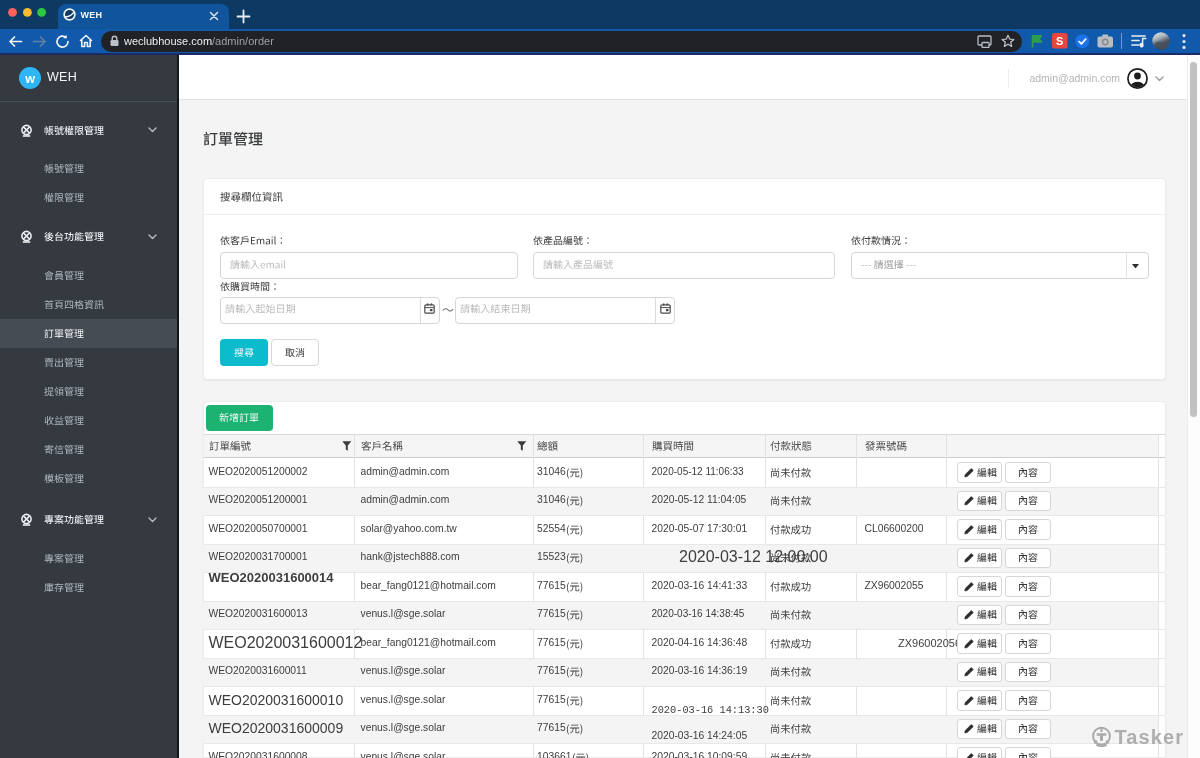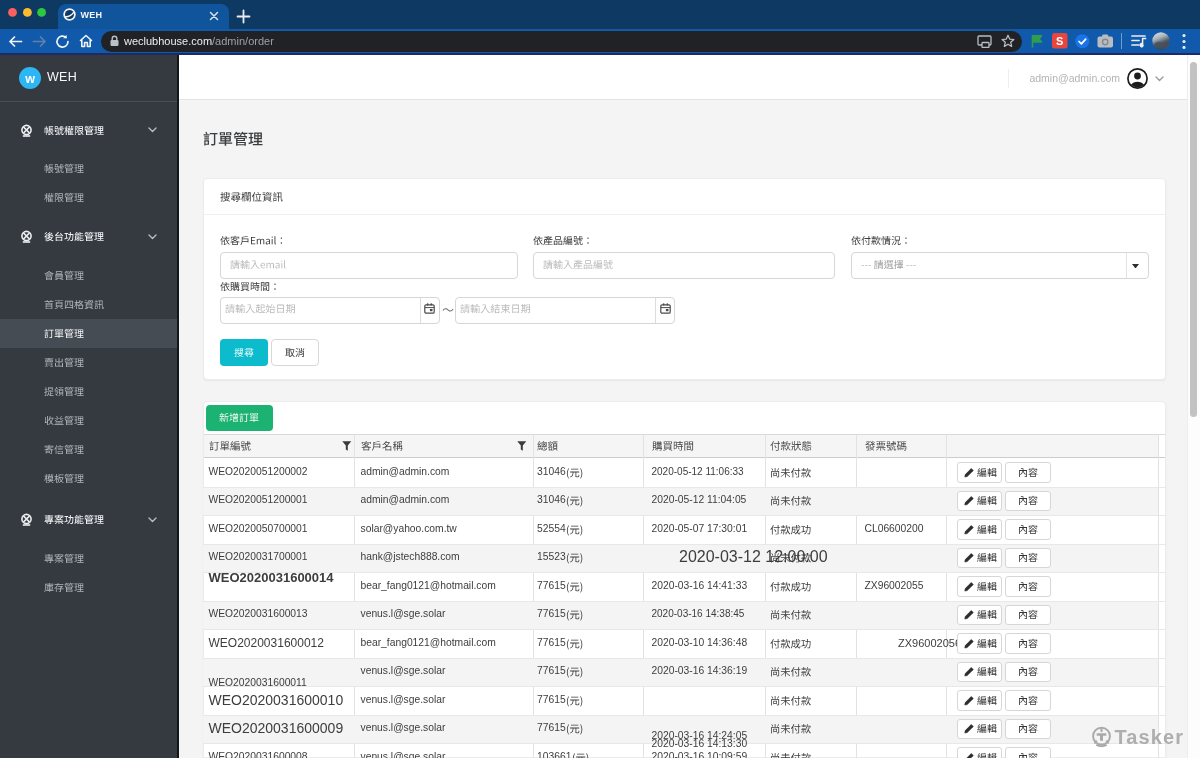--- a/index.html
+++ b/index.html
@@ -423,43 +423,43 @@
 <svg style="position:absolute;left:963.5px;top:609.25px" width="11" height="11" viewBox="0 0 11 11">
     <path d="M1.2 7.6 L7.3 1.5 L9.3 3.5 L3.2 9.6 L0.8 10 Z M6.3 2.5 L8.3 4.5" fill="#2d2d2d" stroke="#2d2d2d" stroke-width="0.6"></path>
   </svg>
 <svg style="position:absolute;left:977.0px;top:608.2px" width="22.0" height="13.0" viewBox="0 0 22.0 13.0">
     <path fill="#333" transform="translate(0 10.30)" d="M1.8 -1.9C1.9 -1.2 2 -0.4 2.1 0.2L2.6 0.1C2.6 -0.5 2.5 -1.4 2.4 -2ZM0.8 -2C0.7 -1.2 0.5 -0.3 0.3 0.4C0.5 0.4 0.8 0.5 0.9 0.6C1.1 -0.1 1.3 -1 1.4 -1.9ZM2.9 -2.1C3.1 -1.6 3.3 -0.9 3.3 -0.5L3.9 -0.7C3.8 -1.1 3.6 -1.8 3.4 -2.3ZM0.6 -2.4C0.8 -2.5 1.1 -2.6 3.3 -2.9L3.4 -2.5L4 -2.7C3.9 -3.2 3.6 -4 3.3 -4.7L2.8 -4.5C2.9 -4.2 3.1 -3.8 3.2 -3.5L1.4 -3.2C2.2 -4.2 3 -5.4 3.6 -6.6L3.1 -6.9C2.8 -6.5 2.6 -6 2.3 -5.5L1.3 -5.4C1.8 -6.2 2.4 -7.2 2.8 -8.1L2.1 -8.4C1.8 -7.3 1.1 -6.2 0.9 -5.9C0.7 -5.5 0.5 -5.4 0.3 -5.3C0.4 -5.1 0.5 -4.8 0.5 -4.7L0.6 -4.7C0.7 -4.7 0.9 -4.8 1.9 -4.9C1.6 -4.4 1.3 -3.9 1.1 -3.7C0.8 -3.4 0.6 -3.1 0.4 -3.1C0.5 -2.9 0.6 -2.5 0.6 -2.4ZM4.9 -5V-5V-6H8.3V-5ZM8.4 -8.4C7.5 -8.1 5.7 -7.8 4.2 -7.7V-5C4.2 -3.5 4.2 -1.2 3.5 0.4C3.7 0.5 4 0.7 4.2 0.8C4.7 -0.7 4.9 -2.8 4.9 -4.4H9V-6.5H4.9V-7.2C6.3 -7.3 7.9 -7.5 9 -7.9ZM6.3 -3V-1.9H5.6V-3ZM6.7 -3H7.4V-1.9H6.7ZM5 -3.7V0.8H5.6V-1.3H6.3V0.7H6.7V-1.3H7.4V0.6H7.9V-1.3H8.6V0.1C8.6 0.2 8.6 0.2 8.5 0.2C8.5 0.2 8.3 0.2 8.1 0.2C8.2 0.4 8.2 0.6 8.2 0.7C8.6 0.7 8.8 0.7 9 0.6C9.2 0.5 9.2 0.4 9.2 0.1V-3.7ZM7.9 -3H8.6V-1.9H7.9Z M16 -7.5H18.3V-6.5H16ZM15.3 -8.1V-5.9H19.1V-8.1ZM18.4 -4.7V-3.9H16V-4.7ZM10.8 -5.9V-2.4H12.2V-1.6H10.4V-1H12.2V0.8H12.9V-1H14.5V-0.3H18.4V0.8H19.1V-0.3H19.6V-1H19.1V-4.7H19.6V-5.4H14.7V-4.7H15.3V-1H14.8V-1.6H12.9V-2.4H14.4V-5.9H12.9V-6.7H14.6V-7.3H12.9V-8.4H12.2V-7.3H10.5V-6.7H12.2V-5.9ZM18.4 -3.3V-2.4H16V-3.3ZM18.4 -1.8V-1H16V-1.8ZM11.3 -3.9H12.3V-3H11.3ZM12.9 -3.9H13.9V-3H12.9ZM11.3 -5.4H12.3V-4.5H11.3ZM12.9 -5.4H13.9V-4.5H12.9Z"></path>
   </svg>
 <div style="position:absolute;left:1005px;top:604.5px;width:45.5px;height:20.5px;background:#fff;border:1px solid #d6d6d6;border-radius:3px"></div>
 <svg style="position:absolute;left:1017.5px;top:608.2px" width="22.0" height="13.0" viewBox="0 0 22.0 13.0">
     <path fill="#333" transform="translate(0 10.30)" d="M2.9 -8V-7.3H4.7C4.7 -6.9 4.7 -6.5 4.8 -6.2H1.1V0.8H1.9V-5.4H4.5C4.1 -3.8 3.3 -2.8 1.9 -2.1C2.1 -2 2.4 -1.7 2.5 -1.5C3.8 -2.2 4.6 -3.3 5 -4.8C5.5 -3.3 6.2 -2.2 7.6 -1.6C7.7 -1.8 7.9 -2.1 8.1 -2.2C6.8 -2.8 6 -3.9 5.6 -5.4H8.2V-0.2C8.2 0 8.2 0 8 0C7.8 0 7.2 0.1 6.5 0C6.6 0.2 6.7 0.6 6.8 0.8C7.6 0.8 8.2 0.8 8.5 0.7C8.9 0.5 9 0.3 9 -0.2V-6.2H5.5C5.4 -6.7 5.3 -7.3 5.3 -8Z M13.3 -6.3C12.7 -5.6 11.8 -4.9 10.9 -4.4C11.1 -4.3 11.3 -4 11.4 -3.9C12.3 -4.4 13.4 -5.2 14 -6.1ZM15.9 -5.9C16.8 -5.3 17.9 -4.5 18.5 -3.9L19 -4.4C18.4 -5 17.3 -5.8 16.4 -6.3ZM14.9 -5.4C14 -4 12.2 -2.7 10.4 -2C10.6 -1.9 10.8 -1.6 10.9 -1.4C11.3 -1.6 11.8 -1.8 12.2 -2.1V0.8H12.9V0.5H17.1V0.8H17.8V-2.2C18.2 -2 18.7 -1.7 19.1 -1.5C19.2 -1.8 19.4 -2 19.6 -2.2C18 -2.8 16.6 -3.6 15.4 -4.9L15.6 -5.2ZM12.9 -0.2V-1.9H17.1V-0.2ZM13 -2.6C13.8 -3.1 14.4 -3.7 15 -4.4C15.7 -3.6 16.4 -3 17.2 -2.6ZM14.3 -8.3C14.5 -8.1 14.6 -7.8 14.7 -7.5H10.8V-5.7H11.6V-6.8H18.4V-5.7H19.2V-7.5H15.6C15.5 -7.8 15.3 -8.2 15.1 -8.5Z"></path>
   </svg>
-<div style="position:absolute;left:208.5px;top:636.8px;font-size:12px;font-weight:400;color:#3d3d3d;line-height:12.9px;white-space:nowrap;">WEO2020031600012</div>
+<div style="position:absolute;left:208.5px;top:636.8px;font-size:16px;font-weight:400;color:#3d3d3d;line-height:12.9px;white-space:nowrap;">WEO2020031600012</div>
 <div style="position:absolute;left:360.5px;top:636.8px;font-size:10.3px;font-weight:400;color:#3d3d3d;line-height:12.9px;white-space:nowrap;">bear_fang0121@hotmail.com</div>
 <div style="position:absolute;left:537px;top:636.8px;font-size:10.3px;font-weight:400;color:#3d3d3d;line-height:12.9px;white-space:nowrap;">77615</div>
 <svg style="position:absolute;left:566.1px;top:636.6px" width="19.3" height="13.4" viewBox="0 0 19.3 13.4">
     <path fill="#3d3d3d" transform="translate(0 10.61)" d="M2.5 2 3 1.8C2.2 0.3 1.7 -1.5 1.7 -3.2C1.7 -4.9 2.2 -6.7 3 -8.2L2.5 -8.4C1.5 -6.9 0.9 -5.2 0.9 -3.2C0.9 -1.2 1.5 0.5 2.5 2Z M5 -7.8V-7.1H12.3V-7.8ZM4.1 -5V-4.2H6.7C6.6 -2.3 6.2 -0.6 4 0.2C4.2 0.3 4.4 0.6 4.5 0.8C6.9 -0.2 7.4 -2 7.5 -4.2H9.5V-0.5C9.5 0.4 9.7 0.6 10.7 0.6C10.9 0.6 11.9 0.6 12.2 0.6C13.1 0.6 13.3 0.2 13.3 -1.6C13.1 -1.7 12.8 -1.8 12.6 -2C12.6 -0.4 12.5 -0.1 12.1 -0.1C11.8 -0.1 10.9 -0.1 10.8 -0.1C10.4 -0.1 10.3 -0.2 10.3 -0.5V-4.2H13.2V-5Z M14.8 2C15.7 0.5 16.3 -1.2 16.3 -3.2C16.3 -5.2 15.7 -6.9 14.8 -8.4L14.2 -8.2C15.1 -6.7 15.5 -4.9 15.5 -3.2C15.5 -1.5 15.1 0.3 14.2 1.8Z"></path>
   </svg>
-<div style="position:absolute;left:651.5px;top:636.8px;font-size:10.3px;font-weight:400;color:#3d3d3d;line-height:12.9px;white-space:nowrap;">2020-03-10 14:36:48</div>
+<div style="position:absolute;left:651.5px;top:636.8px;font-size:10.3px;font-weight:400;color:#3d3d3d;line-height:12.9px;white-space:nowrap;">2020-04-16 14:36:48</div>
 <svg style="position:absolute;left:770.0px;top:636.6px" width="43.2" height="13.4" viewBox="0 0 43.2 13.4">
     <path fill="#3d3d3d" transform="translate(0 10.61)" d="M4.2 -4.2C4.7 -3.4 5.4 -2.2 5.7 -1.6L6.4 -2C6.1 -2.6 5.4 -3.7 4.9 -4.5ZM7.7 -8.5V-6.4H3.6V-5.6H7.7V-0.2C7.7 0 7.6 0.1 7.4 0.1C7.2 0.1 6.3 0.1 5.4 0.1C5.6 0.3 5.7 0.6 5.7 0.8C6.9 0.8 7.6 0.8 8 0.7C8.4 0.6 8.5 0.4 8.5 -0.2V-5.6H9.8V-6.4H8.5V-8.5ZM3 -8.6C2.4 -7 1.4 -5.4 0.4 -4.4C0.5 -4.2 0.8 -3.8 0.9 -3.6C1.2 -4 1.6 -4.4 1.9 -4.9V0.8H2.7V-6.1C3.1 -6.8 3.5 -7.6 3.8 -8.4Z M11.6 -2.3C11.3 -1.5 11 -0.7 10.6 -0.2C10.8 -0.1 11.1 0 11.2 0.1C11.6 -0.5 12 -1.3 12.2 -2.1ZM14.2 -2C14.5 -1.5 14.8 -0.8 14.9 -0.4L15.6 -0.6C15.4 -1.1 15 -1.7 14.8 -2.3ZM17.3 -5.3V-4.8C17.3 -3.4 17.1 -1.3 15.3 0.3C15.5 0.4 15.7 0.7 15.9 0.8C16.9 -0.1 17.4 -1.2 17.7 -2.2C18.1 -0.9 18.8 0.2 19.8 0.8C19.9 0.6 20.1 0.3 20.3 0.2C19.1 -0.5 18.3 -2.1 18 -3.8C18 -4.2 18 -4.5 18 -4.8V-5.3ZM12.8 -8.6V-7.7H10.8V-7H12.8V-6.1H11.1V-5.5H15.4V-6.1H13.6V-7H15.6V-7.7H13.6V-8.6ZM10.7 -3.3V-2.6H12.9V0.8H13.6V-2.6H15.7V-3.3ZM16.5 -8.7C16.3 -7 15.9 -5.5 15.3 -4.5V-4.7H11.2V-4.1H15.3V-4.4C15.4 -4.3 15.7 -4.1 15.9 -3.9C16.2 -4.5 16.5 -5.3 16.7 -6.1H19.2C19.1 -5.4 18.9 -4.7 18.7 -4.2L19.3 -4C19.6 -4.6 19.9 -5.7 20.1 -6.7L19.6 -6.8L19.5 -6.8H16.9C17 -7.4 17.1 -7.9 17.2 -8.5Z M26.2 -8.6C26.2 -8.1 26.2 -7.5 26.3 -6.9H21.9V-4C21.9 -2.7 21.8 -0.9 21 0.4C21.2 0.5 21.5 0.7 21.6 0.9C22.6 -0.5 22.7 -2.5 22.7 -4V-4.1H24.6C24.6 -2.3 24.5 -1.6 24.4 -1.5C24.3 -1.4 24.2 -1.4 24.1 -1.4C23.9 -1.4 23.4 -1.4 23 -1.4C23.1 -1.2 23.2 -0.9 23.2 -0.7C23.7 -0.7 24.2 -0.7 24.4 -0.7C24.7 -0.7 24.9 -0.8 25 -1C25.3 -1.3 25.3 -2.1 25.4 -4.5C25.4 -4.6 25.4 -4.8 25.4 -4.8H22.7V-6.1H26.3C26.4 -4.5 26.7 -3 27.1 -1.8C26.4 -1 25.6 -0.4 24.7 0.1C24.8 0.3 25.1 0.6 25.2 0.8C26 0.3 26.7 -0.3 27.4 -0.9C27.9 0.1 28.5 0.8 29.3 0.8C30.1 0.8 30.3 0.2 30.5 -1.5C30.3 -1.6 30 -1.8 29.8 -1.9C29.7 -0.6 29.6 0 29.3 0C28.8 0 28.3 -0.6 28 -1.6C28.7 -2.6 29.3 -3.8 29.8 -5.2L29 -5.3C28.7 -4.3 28.2 -3.4 27.7 -2.5C27.4 -3.5 27.2 -4.8 27.1 -6.1H30.4V-6.9H27C27 -7.5 27 -8 27 -8.6ZM27.5 -8.1C28.2 -7.8 29 -7.3 29.4 -6.9L29.8 -7.4C29.4 -7.8 28.6 -8.3 28 -8.6Z M31.3 -1.9 31.5 -1.1C32.6 -1.4 34.1 -1.8 35.5 -2.2L35.4 -2.9L33.7 -2.5V-6.7H35.2V-7.4H31.4V-6.7H32.9V-2.3C32.3 -2.1 31.7 -2 31.3 -1.9ZM37 -8.5C37 -7.7 37 -7 37 -6.3H35.3V-5.6H37C36.8 -3 36.3 -1 34.1 0.2C34.3 0.4 34.5 0.6 34.6 0.8C37 -0.5 37.6 -2.8 37.7 -5.6H39.8C39.7 -1.9 39.5 -0.5 39.2 -0.2C39.1 0 39 0 38.8 0C38.5 0 38 0 37.3 -0.1C37.5 0.1 37.5 0.5 37.6 0.7C38.2 0.7 38.7 0.7 39.1 0.7C39.4 0.7 39.7 0.6 39.9 0.3C40.3 -0.2 40.4 -1.6 40.6 -5.9C40.6 -6 40.6 -6.3 40.6 -6.3H37.8C37.8 -7 37.8 -7.7 37.8 -8.5Z"></path>
   </svg>
 <div style="position:absolute;left:898px;top:636.8px;font-size:11px;font-weight:400;color:#3d3d3d;line-height:12.9px;white-space:nowrap;text-align:center;">ZX96002056</div>
 <div style="position:absolute;left:956.5px;top:633.0px;width:45.5px;height:20.5px;background:#fff;border:1px solid #d6d6d6;border-radius:3px"></div>
 <svg style="position:absolute;left:963.5px;top:637.75px" width="11" height="11" viewBox="0 0 11 11">
     <path d="M1.2 7.6 L7.3 1.5 L9.3 3.5 L3.2 9.6 L0.8 10 Z M6.3 2.5 L8.3 4.5" fill="#2d2d2d" stroke="#2d2d2d" stroke-width="0.6"></path>
   </svg>
 <svg style="position:absolute;left:977.0px;top:636.8px" width="22.0" height="13.0" viewBox="0 0 22.0 13.0">
     <path fill="#333" transform="translate(0 10.30)" d="M1.8 -1.9C1.9 -1.2 2 -0.4 2.1 0.2L2.6 0.1C2.6 -0.5 2.5 -1.4 2.4 -2ZM0.8 -2C0.7 -1.2 0.5 -0.3 0.3 0.4C0.5 0.4 0.8 0.5 0.9 0.6C1.1 -0.1 1.3 -1 1.4 -1.9ZM2.9 -2.1C3.1 -1.6 3.3 -0.9 3.3 -0.5L3.9 -0.7C3.8 -1.1 3.6 -1.8 3.4 -2.3ZM0.6 -2.4C0.8 -2.5 1.1 -2.6 3.3 -2.9L3.4 -2.5L4 -2.7C3.9 -3.2 3.6 -4 3.3 -4.7L2.8 -4.5C2.9 -4.2 3.1 -3.8 3.2 -3.5L1.4 -3.2C2.2 -4.2 3 -5.4 3.6 -6.6L3.1 -6.9C2.8 -6.5 2.6 -6 2.3 -5.5L1.3 -5.4C1.8 -6.2 2.4 -7.2 2.8 -8.1L2.1 -8.4C1.8 -7.3 1.1 -6.2 0.9 -5.9C0.7 -5.5 0.5 -5.4 0.3 -5.3C0.4 -5.1 0.5 -4.8 0.5 -4.7L0.6 -4.7C0.7 -4.7 0.9 -4.8 1.9 -4.9C1.6 -4.4 1.3 -3.9 1.1 -3.7C0.8 -3.4 0.6 -3.1 0.4 -3.1C0.5 -2.9 0.6 -2.5 0.6 -2.4ZM4.9 -5V-5V-6H8.3V-5ZM8.4 -8.4C7.5 -8.1 5.7 -7.8 4.2 -7.7V-5C4.2 -3.5 4.2 -1.2 3.5 0.4C3.7 0.5 4 0.7 4.2 0.8C4.7 -0.7 4.9 -2.8 4.9 -4.4H9V-6.5H4.9V-7.2C6.3 -7.3 7.9 -7.5 9 -7.9ZM6.3 -3V-1.9H5.6V-3ZM6.7 -3H7.4V-1.9H6.7ZM5 -3.7V0.8H5.6V-1.3H6.3V0.7H6.7V-1.3H7.4V0.6H7.9V-1.3H8.6V0.1C8.6 0.2 8.6 0.2 8.5 0.2C8.5 0.2 8.3 0.2 8.1 0.2C8.2 0.4 8.2 0.6 8.2 0.7C8.6 0.7 8.8 0.7 9 0.6C9.2 0.5 9.2 0.4 9.2 0.1V-3.7ZM7.9 -3H8.6V-1.9H7.9Z M16 -7.5H18.3V-6.5H16ZM15.3 -8.1V-5.9H19.1V-8.1ZM18.4 -4.7V-3.9H16V-4.7ZM10.8 -5.9V-2.4H12.2V-1.6H10.4V-1H12.2V0.8H12.9V-1H14.5V-0.3H18.4V0.8H19.1V-0.3H19.6V-1H19.1V-4.7H19.6V-5.4H14.7V-4.7H15.3V-1H14.8V-1.6H12.9V-2.4H14.4V-5.9H12.9V-6.7H14.6V-7.3H12.9V-8.4H12.2V-7.3H10.5V-6.7H12.2V-5.9ZM18.4 -3.3V-2.4H16V-3.3ZM18.4 -1.8V-1H16V-1.8ZM11.3 -3.9H12.3V-3H11.3ZM12.9 -3.9H13.9V-3H12.9ZM11.3 -5.4H12.3V-4.5H11.3ZM12.9 -5.4H13.9V-4.5H12.9Z"></path>
   </svg>
 <div style="position:absolute;left:1005px;top:633.0px;width:45.5px;height:20.5px;background:#fff;border:1px solid #d6d6d6;border-radius:3px"></div>
 <svg style="position:absolute;left:1017.5px;top:636.8px" width="22.0" height="13.0" viewBox="0 0 22.0 13.0">
     <path fill="#333" transform="translate(0 10.30)" d="M2.9 -8V-7.3H4.7C4.7 -6.9 4.7 -6.5 4.8 -6.2H1.1V0.8H1.9V-5.4H4.5C4.1 -3.8 3.3 -2.8 1.9 -2.1C2.1 -2 2.4 -1.7 2.5 -1.5C3.8 -2.2 4.6 -3.3 5 -4.8C5.5 -3.3 6.2 -2.2 7.6 -1.6C7.7 -1.8 7.9 -2.1 8.1 -2.2C6.8 -2.8 6 -3.9 5.6 -5.4H8.2V-0.2C8.2 0 8.2 0 8 0C7.8 0 7.2 0.1 6.5 0C6.6 0.2 6.7 0.6 6.8 0.8C7.6 0.8 8.2 0.8 8.5 0.7C8.9 0.5 9 0.3 9 -0.2V-6.2H5.5C5.4 -6.7 5.3 -7.3 5.3 -8Z M13.3 -6.3C12.7 -5.6 11.8 -4.9 10.9 -4.4C11.1 -4.3 11.3 -4 11.4 -3.9C12.3 -4.4 13.4 -5.2 14 -6.1ZM15.9 -5.9C16.8 -5.3 17.9 -4.5 18.5 -3.9L19 -4.4C18.4 -5 17.3 -5.8 16.4 -6.3ZM14.9 -5.4C14 -4 12.2 -2.7 10.4 -2C10.6 -1.9 10.8 -1.6 10.9 -1.4C11.3 -1.6 11.8 -1.8 12.2 -2.1V0.8H12.9V0.5H17.1V0.8H17.8V-2.2C18.2 -2 18.7 -1.7 19.1 -1.5C19.2 -1.8 19.4 -2 19.6 -2.2C18 -2.8 16.6 -3.6 15.4 -4.9L15.6 -5.2ZM12.9 -0.2V-1.9H17.1V-0.2ZM13 -2.6C13.8 -3.1 14.4 -3.7 15 -4.4C15.7 -3.6 16.4 -3 17.2 -2.6ZM14.3 -8.3C14.5 -8.1 14.6 -7.8 14.7 -7.5H10.8V-5.7H11.6V-6.8H18.4V-5.7H19.2V-7.5H15.6C15.5 -7.8 15.3 -8.2 15.1 -8.5Z"></path>
   </svg>
-<div style="position:absolute;left:208.5px;top:665.3px;font-size:10.3px;font-weight:400;color:#3d3d3d;line-height:12.9px;white-space:nowrap;margin-top:12px;">WEO2020031600011</div>
+<div style="position:absolute;left:208.5px;top:665.3px;font-size:10.3px;font-weight:400;color:#3d3d3d;line-height:12.9px;white-space:nowrap;">WEO2020031600011</div>
 <div style="position:absolute;left:360.5px;top:665.3px;font-size:10.3px;font-weight:400;color:#3d3d3d;line-height:12.9px;white-space:nowrap;">venus.l@sge.solar</div>
 <div style="position:absolute;left:537px;top:665.3px;font-size:10.3px;font-weight:400;color:#3d3d3d;line-height:12.9px;white-space:nowrap;">77615</div>
 <svg style="position:absolute;left:566.1px;top:665.1px" width="19.3" height="13.4" viewBox="0 0 19.3 13.4">
     <path fill="#3d3d3d" transform="translate(0 10.61)" d="M2.5 2 3 1.8C2.2 0.3 1.7 -1.5 1.7 -3.2C1.7 -4.9 2.2 -6.7 3 -8.2L2.5 -8.4C1.5 -6.9 0.9 -5.2 0.9 -3.2C0.9 -1.2 1.5 0.5 2.5 2Z M5 -7.8V-7.1H12.3V-7.8ZM4.1 -5V-4.2H6.7C6.6 -2.3 6.2 -0.6 4 0.2C4.2 0.3 4.4 0.6 4.5 0.8C6.9 -0.2 7.4 -2 7.5 -4.2H9.5V-0.5C9.5 0.4 9.7 0.6 10.7 0.6C10.9 0.6 11.9 0.6 12.2 0.6C13.1 0.6 13.3 0.2 13.3 -1.6C13.1 -1.7 12.8 -1.8 12.6 -2C12.6 -0.4 12.5 -0.1 12.1 -0.1C11.8 -0.1 10.9 -0.1 10.8 -0.1C10.4 -0.1 10.3 -0.2 10.3 -0.5V-4.2H13.2V-5Z M14.8 2C15.7 0.5 16.3 -1.2 16.3 -3.2C16.3 -5.2 15.7 -6.9 14.8 -8.4L14.2 -8.2C15.1 -6.7 15.5 -4.9 15.5 -3.2C15.5 -1.5 15.1 0.3 14.2 1.8Z"></path>
   </svg>
 <div style="position:absolute;left:651.5px;top:665.3px;font-size:10.3px;font-weight:400;color:#3d3d3d;line-height:12.9px;white-space:nowrap;">2020-03-16 14:36:19</div>
 <svg style="position:absolute;left:770.0px;top:665.1px" width="43.2" height="13.4" viewBox="0 0 43.2 13.4">
     <path fill="#3d3d3d" transform="translate(0 10.61)" d="M1.3 -8C1.8 -7.4 2.4 -6.5 2.6 -5.9L3.3 -6.3C3.1 -6.9 2.5 -7.7 1.9 -8.3ZM8.3 -8.4C8 -7.7 7.4 -6.8 6.9 -6.2L7.5 -5.9C8 -6.5 8.6 -7.4 9.1 -8.1ZM1.2 -5.6V0.8H2V-4.9H8.3V-0.2C8.3 0 8.3 0.1 8.1 0.1C7.9 0.1 7.4 0.1 6.7 0C6.8 0.3 6.9 0.6 7 0.8C7.8 0.8 8.4 0.8 8.7 0.7C9 0.5 9.1 0.3 9.1 -0.1V-5.6H5.5V-8.7H4.7V-5.6ZM4 -3.2H6.3V-1.6H4ZM3.3 -3.9V-0.3H4V-0.9H7V-3.9Z M15 -8.6V-7H11.7V-6.2H15V-4.4H10.9V-3.7H14.6C13.7 -2.3 12.1 -1 10.7 -0.4C10.8 -0.2 11.1 0.1 11.2 0.2C12.6 -0.5 14 -1.7 15 -3V0.8H15.8V-3.1C16.9 -1.7 18.3 -0.4 19.7 0.3C19.8 0.1 20.1 -0.3 20.2 -0.4C18.8 -1 17.2 -2.3 16.3 -3.7H20V-4.4H15.8V-6.2H19.3V-7H15.8V-8.6Z M24.8 -4.2C25.3 -3.4 26 -2.2 26.3 -1.6L27 -2C26.7 -2.6 26 -3.7 25.5 -4.5ZM28.3 -8.5V-6.4H24.2V-5.6H28.3V-0.2C28.3 0 28.2 0.1 28 0.1C27.8 0.1 26.9 0.1 26 0.1C26.2 0.3 26.3 0.6 26.3 0.8C27.5 0.8 28.2 0.8 28.6 0.7C29 0.6 29.1 0.4 29.1 -0.2V-5.6H30.4V-6.4H29.1V-8.5ZM23.6 -8.6C23 -7 22 -5.4 21 -4.4C21.1 -4.2 21.4 -3.8 21.5 -3.6C21.8 -4 22.2 -4.4 22.5 -4.9V0.8H23.3V-6.1C23.7 -6.8 24.1 -7.6 24.4 -8.4Z M32.2 -2.3C31.9 -1.5 31.6 -0.7 31.2 -0.2C31.4 -0.1 31.7 0 31.8 0.1C32.2 -0.5 32.6 -1.3 32.8 -2.1ZM34.8 -2C35.1 -1.5 35.4 -0.8 35.5 -0.4L36.2 -0.6C36 -1.1 35.6 -1.7 35.4 -2.3ZM37.9 -5.3V-4.8C37.9 -3.4 37.7 -1.3 35.9 0.3C36.1 0.4 36.3 0.7 36.5 0.8C37.5 -0.1 38 -1.2 38.3 -2.2C38.7 -0.9 39.4 0.2 40.4 0.8C40.5 0.6 40.7 0.3 40.9 0.2C39.7 -0.5 38.9 -2.1 38.6 -3.8C38.6 -4.2 38.6 -4.5 38.6 -4.8V-5.3ZM33.4 -8.6V-7.7H31.4V-7H33.4V-6.1H31.7V-5.5H36V-6.1H34.2V-7H36.2V-7.7H34.2V-8.6ZM31.3 -3.3V-2.6H33.5V0.8H34.2V-2.6H36.3V-3.3ZM37.1 -8.7C36.9 -7 36.5 -5.5 35.9 -4.5V-4.7H31.8V-4.1H35.9V-4.4C36 -4.3 36.3 -4.1 36.5 -3.9C36.8 -4.5 37.1 -5.3 37.3 -6.1H39.8C39.7 -5.4 39.5 -4.7 39.3 -4.2L39.9 -4C40.2 -4.6 40.5 -5.7 40.7 -6.7L40.2 -6.8L40.1 -6.8H37.5C37.6 -7.4 37.7 -7.9 37.8 -8.5Z"></path>
   </svg>
 <div style="position:absolute;left:956.5px;top:661.5px;width:45.5px;height:20.5px;background:#fff;border:1px solid #d6d6d6;border-radius:3px"></div>
@@ -493,21 +493,21 @@
 <div style="position:absolute;left:1005px;top:690.0px;width:45.5px;height:20.5px;background:#fff;border:1px solid #d6d6d6;border-radius:3px"></div>
 <svg style="position:absolute;left:1017.5px;top:693.8px" width="22.0" height="13.0" viewBox="0 0 22.0 13.0">
     <path fill="#333" transform="translate(0 10.30)" d="M2.9 -8V-7.3H4.7C4.7 -6.9 4.7 -6.5 4.8 -6.2H1.1V0.8H1.9V-5.4H4.5C4.1 -3.8 3.3 -2.8 1.9 -2.1C2.1 -2 2.4 -1.7 2.5 -1.5C3.8 -2.2 4.6 -3.3 5 -4.8C5.5 -3.3 6.2 -2.2 7.6 -1.6C7.7 -1.8 7.9 -2.1 8.1 -2.2C6.8 -2.8 6 -3.9 5.6 -5.4H8.2V-0.2C8.2 0 8.2 0 8 0C7.8 0 7.2 0.1 6.5 0C6.6 0.2 6.7 0.6 6.8 0.8C7.6 0.8 8.2 0.8 8.5 0.7C8.9 0.5 9 0.3 9 -0.2V-6.2H5.5C5.4 -6.7 5.3 -7.3 5.3 -8Z M13.3 -6.3C12.7 -5.6 11.8 -4.9 10.9 -4.4C11.1 -4.3 11.3 -4 11.4 -3.9C12.3 -4.4 13.4 -5.2 14 -6.1ZM15.9 -5.9C16.8 -5.3 17.9 -4.5 18.5 -3.9L19 -4.4C18.4 -5 17.3 -5.8 16.4 -6.3ZM14.9 -5.4C14 -4 12.2 -2.7 10.4 -2C10.6 -1.9 10.8 -1.6 10.9 -1.4C11.3 -1.6 11.8 -1.8 12.2 -2.1V0.8H12.9V0.5H17.1V0.8H17.8V-2.2C18.2 -2 18.7 -1.7 19.1 -1.5C19.2 -1.8 19.4 -2 19.6 -2.2C18 -2.8 16.6 -3.6 15.4 -4.9L15.6 -5.2ZM12.9 -0.2V-1.9H17.1V-0.2ZM13 -2.6C13.8 -3.1 14.4 -3.7 15 -4.4C15.7 -3.6 16.4 -3 17.2 -2.6ZM14.3 -8.3C14.5 -8.1 14.6 -7.8 14.7 -7.5H10.8V-5.7H11.6V-6.8H18.4V-5.7H19.2V-7.5H15.6C15.5 -7.8 15.3 -8.2 15.1 -8.5Z"></path>
   </svg>
 <div style="position:absolute;left:208.5px;top:722.3px;font-size:14px;font-weight:400;color:#3d3d3d;line-height:12.9px;white-space:nowrap;">WEO2020031600009</div>
 <div style="position:absolute;left:360.5px;top:722.3px;font-size:10.3px;font-weight:400;color:#3d3d3d;line-height:12.9px;white-space:nowrap;">venus.l@sge.solar</div>
 <div style="position:absolute;left:537px;top:722.3px;font-size:10.3px;font-weight:400;color:#3d3d3d;line-height:12.9px;white-space:nowrap;">77615</div>
 <svg style="position:absolute;left:566.1px;top:722.1px" width="19.3" height="13.4" viewBox="0 0 19.3 13.4">
     <path fill="#3d3d3d" transform="translate(0 10.61)" d="M2.5 2 3 1.8C2.2 0.3 1.7 -1.5 1.7 -3.2C1.7 -4.9 2.2 -6.7 3 -8.2L2.5 -8.4C1.5 -6.9 0.9 -5.2 0.9 -3.2C0.9 -1.2 1.5 0.5 2.5 2Z M5 -7.8V-7.1H12.3V-7.8ZM4.1 -5V-4.2H6.7C6.6 -2.3 6.2 -0.6 4 0.2C4.2 0.3 4.4 0.6 4.5 0.8C6.9 -0.2 7.4 -2 7.5 -4.2H9.5V-0.5C9.5 0.4 9.7 0.6 10.7 0.6C10.9 0.6 11.9 0.6 12.2 0.6C13.1 0.6 13.3 0.2 13.3 -1.6C13.1 -1.7 12.8 -1.8 12.6 -2C12.6 -0.4 12.5 -0.1 12.1 -0.1C11.8 -0.1 10.9 -0.1 10.8 -0.1C10.4 -0.1 10.3 -0.2 10.3 -0.5V-4.2H13.2V-5Z M14.8 2C15.7 0.5 16.3 -1.2 16.3 -3.2C16.3 -5.2 15.7 -6.9 14.8 -8.4L14.2 -8.2C15.1 -6.7 15.5 -4.9 15.5 -3.2C15.5 -1.5 15.1 0.3 14.2 1.8Z"></path>
   </svg>
-<div style="position:absolute;left:651.5px;top:738px;font-size:10.3px;font-weight:400;color:#3d3d3d;line-height:12.9px;white-space:nowrap;">2020-03-16 14:13:30</div>
+<div style="position:absolute;left:651.5px;top:704px;font-size:10.3px;font-weight:400;color:#3d3d3d;line-height:12.9px;white-space:nowrap;font-family:Liberation Mono, monospace;">2020-03-16 14:13:30</div>
 <svg style="position:absolute;left:770.0px;top:722.1px" width="43.2" height="13.4" viewBox="0 0 43.2 13.4">
     <path fill="#3d3d3d" transform="translate(0 10.61)" d="M1.3 -8C1.8 -7.4 2.4 -6.5 2.6 -5.9L3.3 -6.3C3.1 -6.9 2.5 -7.7 1.9 -8.3ZM8.3 -8.4C8 -7.7 7.4 -6.8 6.9 -6.2L7.5 -5.9C8 -6.5 8.6 -7.4 9.1 -8.1ZM1.2 -5.6V0.8H2V-4.9H8.3V-0.2C8.3 0 8.3 0.1 8.1 0.1C7.9 0.1 7.4 0.1 6.7 0C6.8 0.3 6.9 0.6 7 0.8C7.8 0.8 8.4 0.8 8.7 0.7C9 0.5 9.1 0.3 9.1 -0.1V-5.6H5.5V-8.7H4.7V-5.6ZM4 -3.2H6.3V-1.6H4ZM3.3 -3.9V-0.3H4V-0.9H7V-3.9Z M15 -8.6V-7H11.7V-6.2H15V-4.4H10.9V-3.7H14.6C13.7 -2.3 12.1 -1 10.7 -0.4C10.8 -0.2 11.1 0.1 11.2 0.2C12.6 -0.5 14 -1.7 15 -3V0.8H15.8V-3.1C16.9 -1.7 18.3 -0.4 19.7 0.3C19.8 0.1 20.1 -0.3 20.2 -0.4C18.8 -1 17.2 -2.3 16.3 -3.7H20V-4.4H15.8V-6.2H19.3V-7H15.8V-8.6Z M24.8 -4.2C25.3 -3.4 26 -2.2 26.3 -1.6L27 -2C26.7 -2.6 26 -3.7 25.5 -4.5ZM28.3 -8.5V-6.4H24.2V-5.6H28.3V-0.2C28.3 0 28.2 0.1 28 0.1C27.8 0.1 26.9 0.1 26 0.1C26.2 0.3 26.3 0.6 26.3 0.8C27.5 0.8 28.2 0.8 28.6 0.7C29 0.6 29.1 0.4 29.1 -0.2V-5.6H30.4V-6.4H29.1V-8.5ZM23.6 -8.6C23 -7 22 -5.4 21 -4.4C21.1 -4.2 21.4 -3.8 21.5 -3.6C21.8 -4 22.2 -4.4 22.5 -4.9V0.8H23.3V-6.1C23.7 -6.8 24.1 -7.6 24.4 -8.4Z M32.2 -2.3C31.9 -1.5 31.6 -0.7 31.2 -0.2C31.4 -0.1 31.7 0 31.8 0.1C32.2 -0.5 32.6 -1.3 32.8 -2.1ZM34.8 -2C35.1 -1.5 35.4 -0.8 35.5 -0.4L36.2 -0.6C36 -1.1 35.6 -1.7 35.4 -2.3ZM37.9 -5.3V-4.8C37.9 -3.4 37.7 -1.3 35.9 0.3C36.1 0.4 36.3 0.7 36.5 0.8C37.5 -0.1 38 -1.2 38.3 -2.2C38.7 -0.9 39.4 0.2 40.4 0.8C40.5 0.6 40.7 0.3 40.9 0.2C39.7 -0.5 38.9 -2.1 38.6 -3.8C38.6 -4.2 38.6 -4.5 38.6 -4.8V-5.3ZM33.4 -8.6V-7.7H31.4V-7H33.4V-6.1H31.7V-5.5H36V-6.1H34.2V-7H36.2V-7.7H34.2V-8.6ZM31.3 -3.3V-2.6H33.5V0.8H34.2V-2.6H36.3V-3.3ZM37.1 -8.7C36.9 -7 36.5 -5.5 35.9 -4.5V-4.7H31.8V-4.1H35.9V-4.4C36 -4.3 36.3 -4.1 36.5 -3.9C36.8 -4.5 37.1 -5.3 37.3 -6.1H39.8C39.7 -5.4 39.5 -4.7 39.3 -4.2L39.9 -4C40.2 -4.6 40.5 -5.7 40.7 -6.7L40.2 -6.8L40.1 -6.8H37.5C37.6 -7.4 37.7 -7.9 37.8 -8.5Z"></path>
   </svg>
 <div style="position:absolute;left:956.5px;top:718.5px;width:45.5px;height:20.5px;background:#fff;border:1px solid #d6d6d6;border-radius:3px"></div>
 <svg style="position:absolute;left:963.5px;top:723.25px" width="11" height="11" viewBox="0 0 11 11">
     <path d="M1.2 7.6 L7.3 1.5 L9.3 3.5 L3.2 9.6 L0.8 10 Z M6.3 2.5 L8.3 4.5" fill="#2d2d2d" stroke="#2d2d2d" stroke-width="0.6"></path>
   </svg>
 <svg style="position:absolute;left:977.0px;top:722.2px" width="22.0" height="13.0" viewBox="0 0 22.0 13.0">
     <path fill="#333" transform="translate(0 10.30)" d="M1.8 -1.9C1.9 -1.2 2 -0.4 2.1 0.2L2.6 0.1C2.6 -0.5 2.5 -1.4 2.4 -2ZM0.8 -2C0.7 -1.2 0.5 -0.3 0.3 0.4C0.5 0.4 0.8 0.5 0.9 0.6C1.1 -0.1 1.3 -1 1.4 -1.9ZM2.9 -2.1C3.1 -1.6 3.3 -0.9 3.3 -0.5L3.9 -0.7C3.8 -1.1 3.6 -1.8 3.4 -2.3ZM0.6 -2.4C0.8 -2.5 1.1 -2.6 3.3 -2.9L3.4 -2.5L4 -2.7C3.9 -3.2 3.6 -4 3.3 -4.7L2.8 -4.5C2.9 -4.2 3.1 -3.8 3.2 -3.5L1.4 -3.2C2.2 -4.2 3 -5.4 3.6 -6.6L3.1 -6.9C2.8 -6.5 2.6 -6 2.3 -5.5L1.3 -5.4C1.8 -6.2 2.4 -7.2 2.8 -8.1L2.1 -8.4C1.8 -7.3 1.1 -6.2 0.9 -5.9C0.7 -5.5 0.5 -5.4 0.3 -5.3C0.4 -5.1 0.5 -4.8 0.5 -4.7L0.6 -4.7C0.7 -4.7 0.9 -4.8 1.9 -4.9C1.6 -4.4 1.3 -3.9 1.1 -3.7C0.8 -3.4 0.6 -3.1 0.4 -3.1C0.5 -2.9 0.6 -2.5 0.6 -2.4ZM4.9 -5V-5V-6H8.3V-5ZM8.4 -8.4C7.5 -8.1 5.7 -7.8 4.2 -7.7V-5C4.2 -3.5 4.2 -1.2 3.5 0.4C3.7 0.5 4 0.7 4.2 0.8C4.7 -0.7 4.9 -2.8 4.9 -4.4H9V-6.5H4.9V-7.2C6.3 -7.3 7.9 -7.5 9 -7.9ZM6.3 -3V-1.9H5.6V-3ZM6.7 -3H7.4V-1.9H6.7ZM5 -3.7V0.8H5.6V-1.3H6.3V0.7H6.7V-1.3H7.4V0.6H7.9V-1.3H8.6V0.1C8.6 0.2 8.6 0.2 8.5 0.2C8.5 0.2 8.3 0.2 8.1 0.2C8.2 0.4 8.2 0.6 8.2 0.7C8.6 0.7 8.8 0.7 9 0.6C9.2 0.5 9.2 0.4 9.2 0.1V-3.7ZM7.9 -3H8.6V-1.9H7.9Z M16 -7.5H18.3V-6.5H16ZM15.3 -8.1V-5.9H19.1V-8.1ZM18.4 -4.7V-3.9H16V-4.7ZM10.8 -5.9V-2.4H12.2V-1.6H10.4V-1H12.2V0.8H12.9V-1H14.5V-0.3H18.4V0.8H19.1V-0.3H19.6V-1H19.1V-4.7H19.6V-5.4H14.7V-4.7H15.3V-1H14.8V-1.6H12.9V-2.4H14.4V-5.9H12.9V-6.7H14.6V-7.3H12.9V-8.4H12.2V-7.3H10.5V-6.7H12.2V-5.9ZM18.4 -3.3V-2.4H16V-3.3ZM18.4 -1.8V-1H16V-1.8ZM11.3 -3.9H12.3V-3H11.3ZM12.9 -3.9H13.9V-3H12.9ZM11.3 -5.4H12.3V-4.5H11.3ZM12.9 -5.4H13.9V-4.5H12.9Z"></path>
   </svg>

